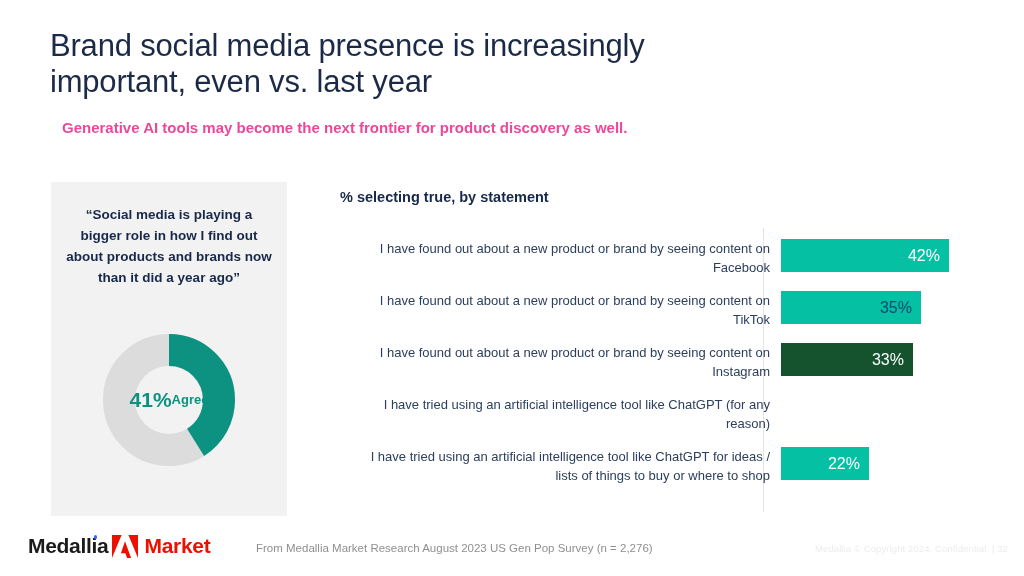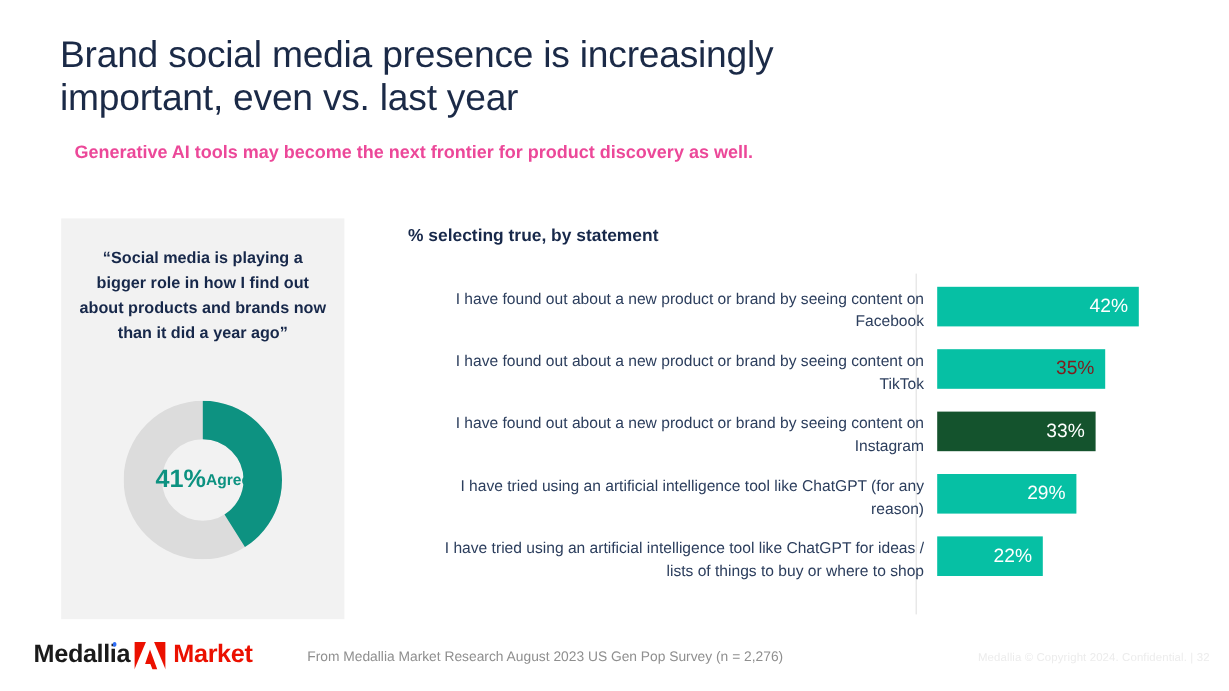--- a/index.html
+++ b/index.html
@@ -241,39 +241,34 @@
         <div class="bar-track">
           <div class="bar-fill" style="width: 168px; background: rgb(6, 192, 164);">
             <span class="bar-value" style="color: rgb(255, 255, 255);">42%</span>
           </div>
         </div>
       </div>
       <div class="bar-row" style="top: 63px;">
         <div class="bar-label">I have found out about a new product or brand by seeing content on TikTok</div>
         <div class="bar-track">
           <div class="bar-fill" style="width: 140px; background: rgb(6, 192, 164);">
-            <span class="bar-value" style="color: #7f1d1d;">35%</span>
+            <span class="bar-value" style="color: #0c4a6e;">35%</span>
           </div>
         </div>
       </div>
       <div class="bar-row" style="top: 115px;">
         <div class="bar-label">I have found out about a new product or brand by seeing content on Instagram</div>
         <div class="bar-track">
           <div class="bar-fill" style="width: 132px; background: #14532d;">
             <span class="bar-value" style="color: rgb(255, 255, 255);">33%</span>
           </div>
         </div>
       </div>
       <div class="bar-row" style="top: 167px;">
         <div class="bar-label">I have tried using an artificial intelligence tool like ChatGPT (for any reason)</div>
-        <div class="bar-track">
-          <div class="bar-fill" style="width: 116px; background: rgb(6, 192, 164);">
-            <span class="bar-value" style="color: rgb(255, 255, 255);">29%</span>
-          </div>
-        </div>
       </div>
       <div class="bar-row" style="top: 219px;">
         <div class="bar-label">I have tried using an artificial intelligence tool like ChatGPT for ideas / lists of things to buy or where to shop</div>
         <div class="bar-track">
           <div class="bar-fill" style="width: 88px; background: rgb(6, 192, 164);">
             <span class="bar-value" style="color: rgb(255, 255, 255);">22%</span>
           </div>
         </div>
       </div>
     </div>

